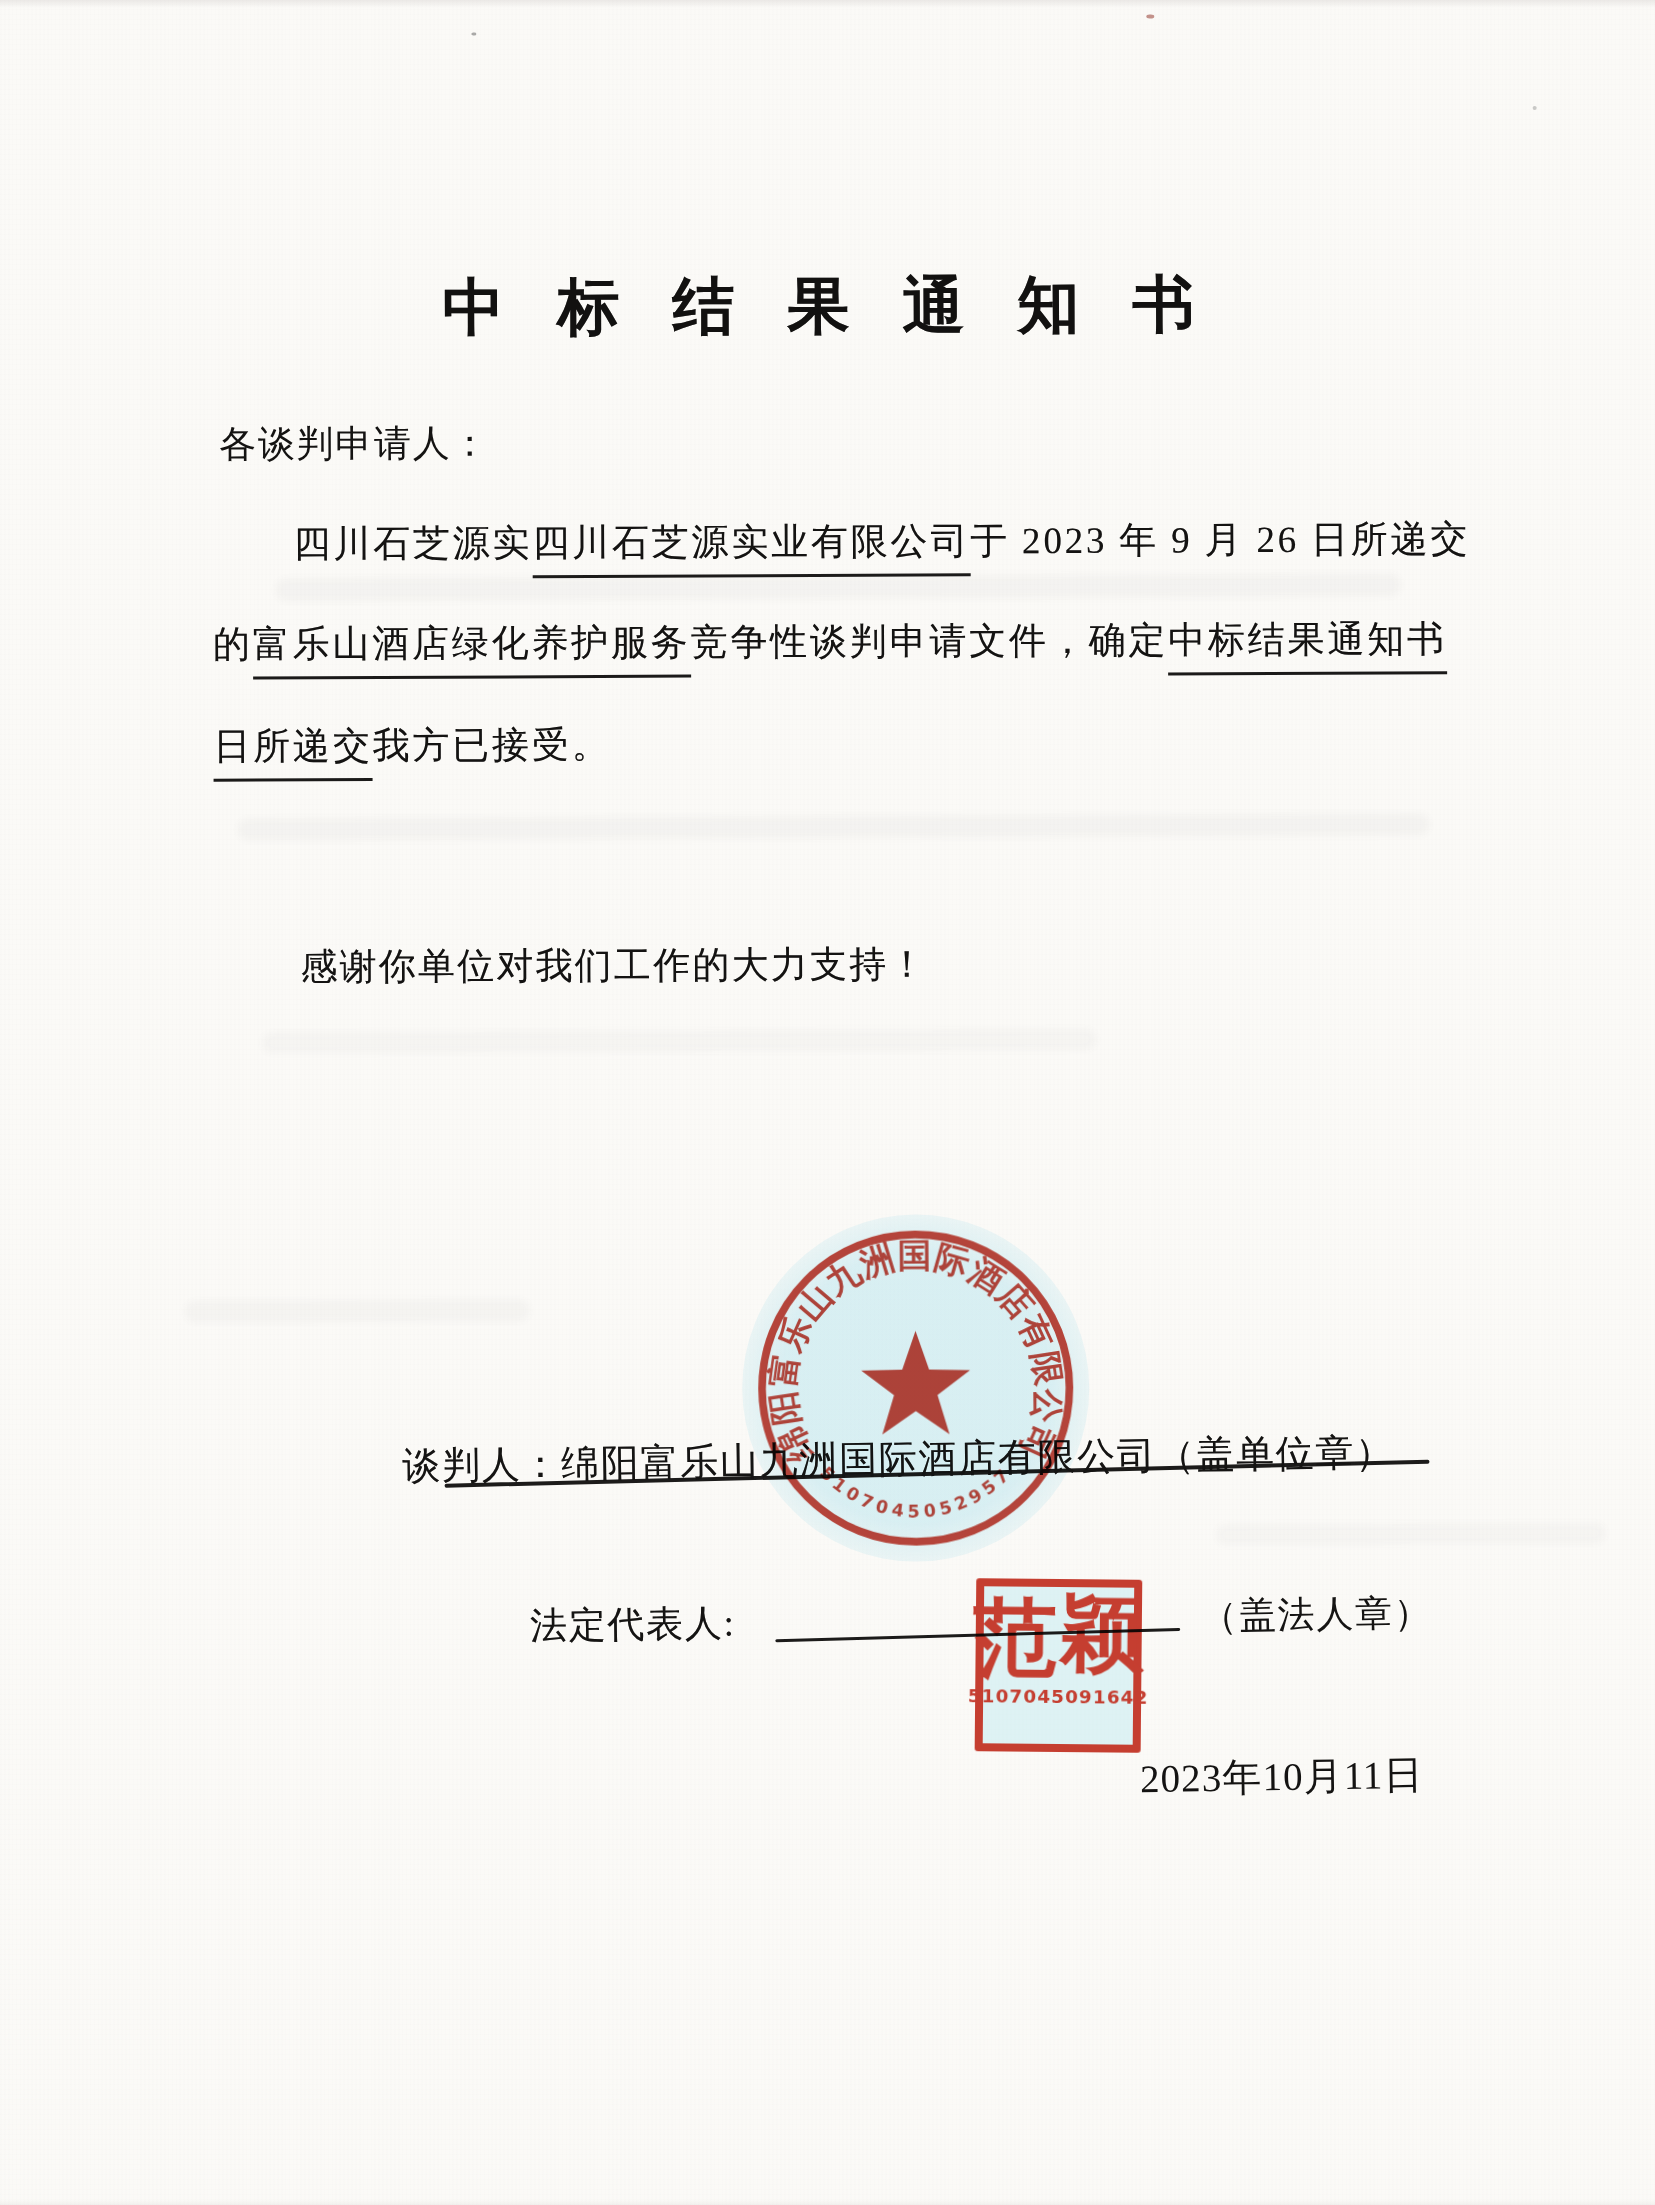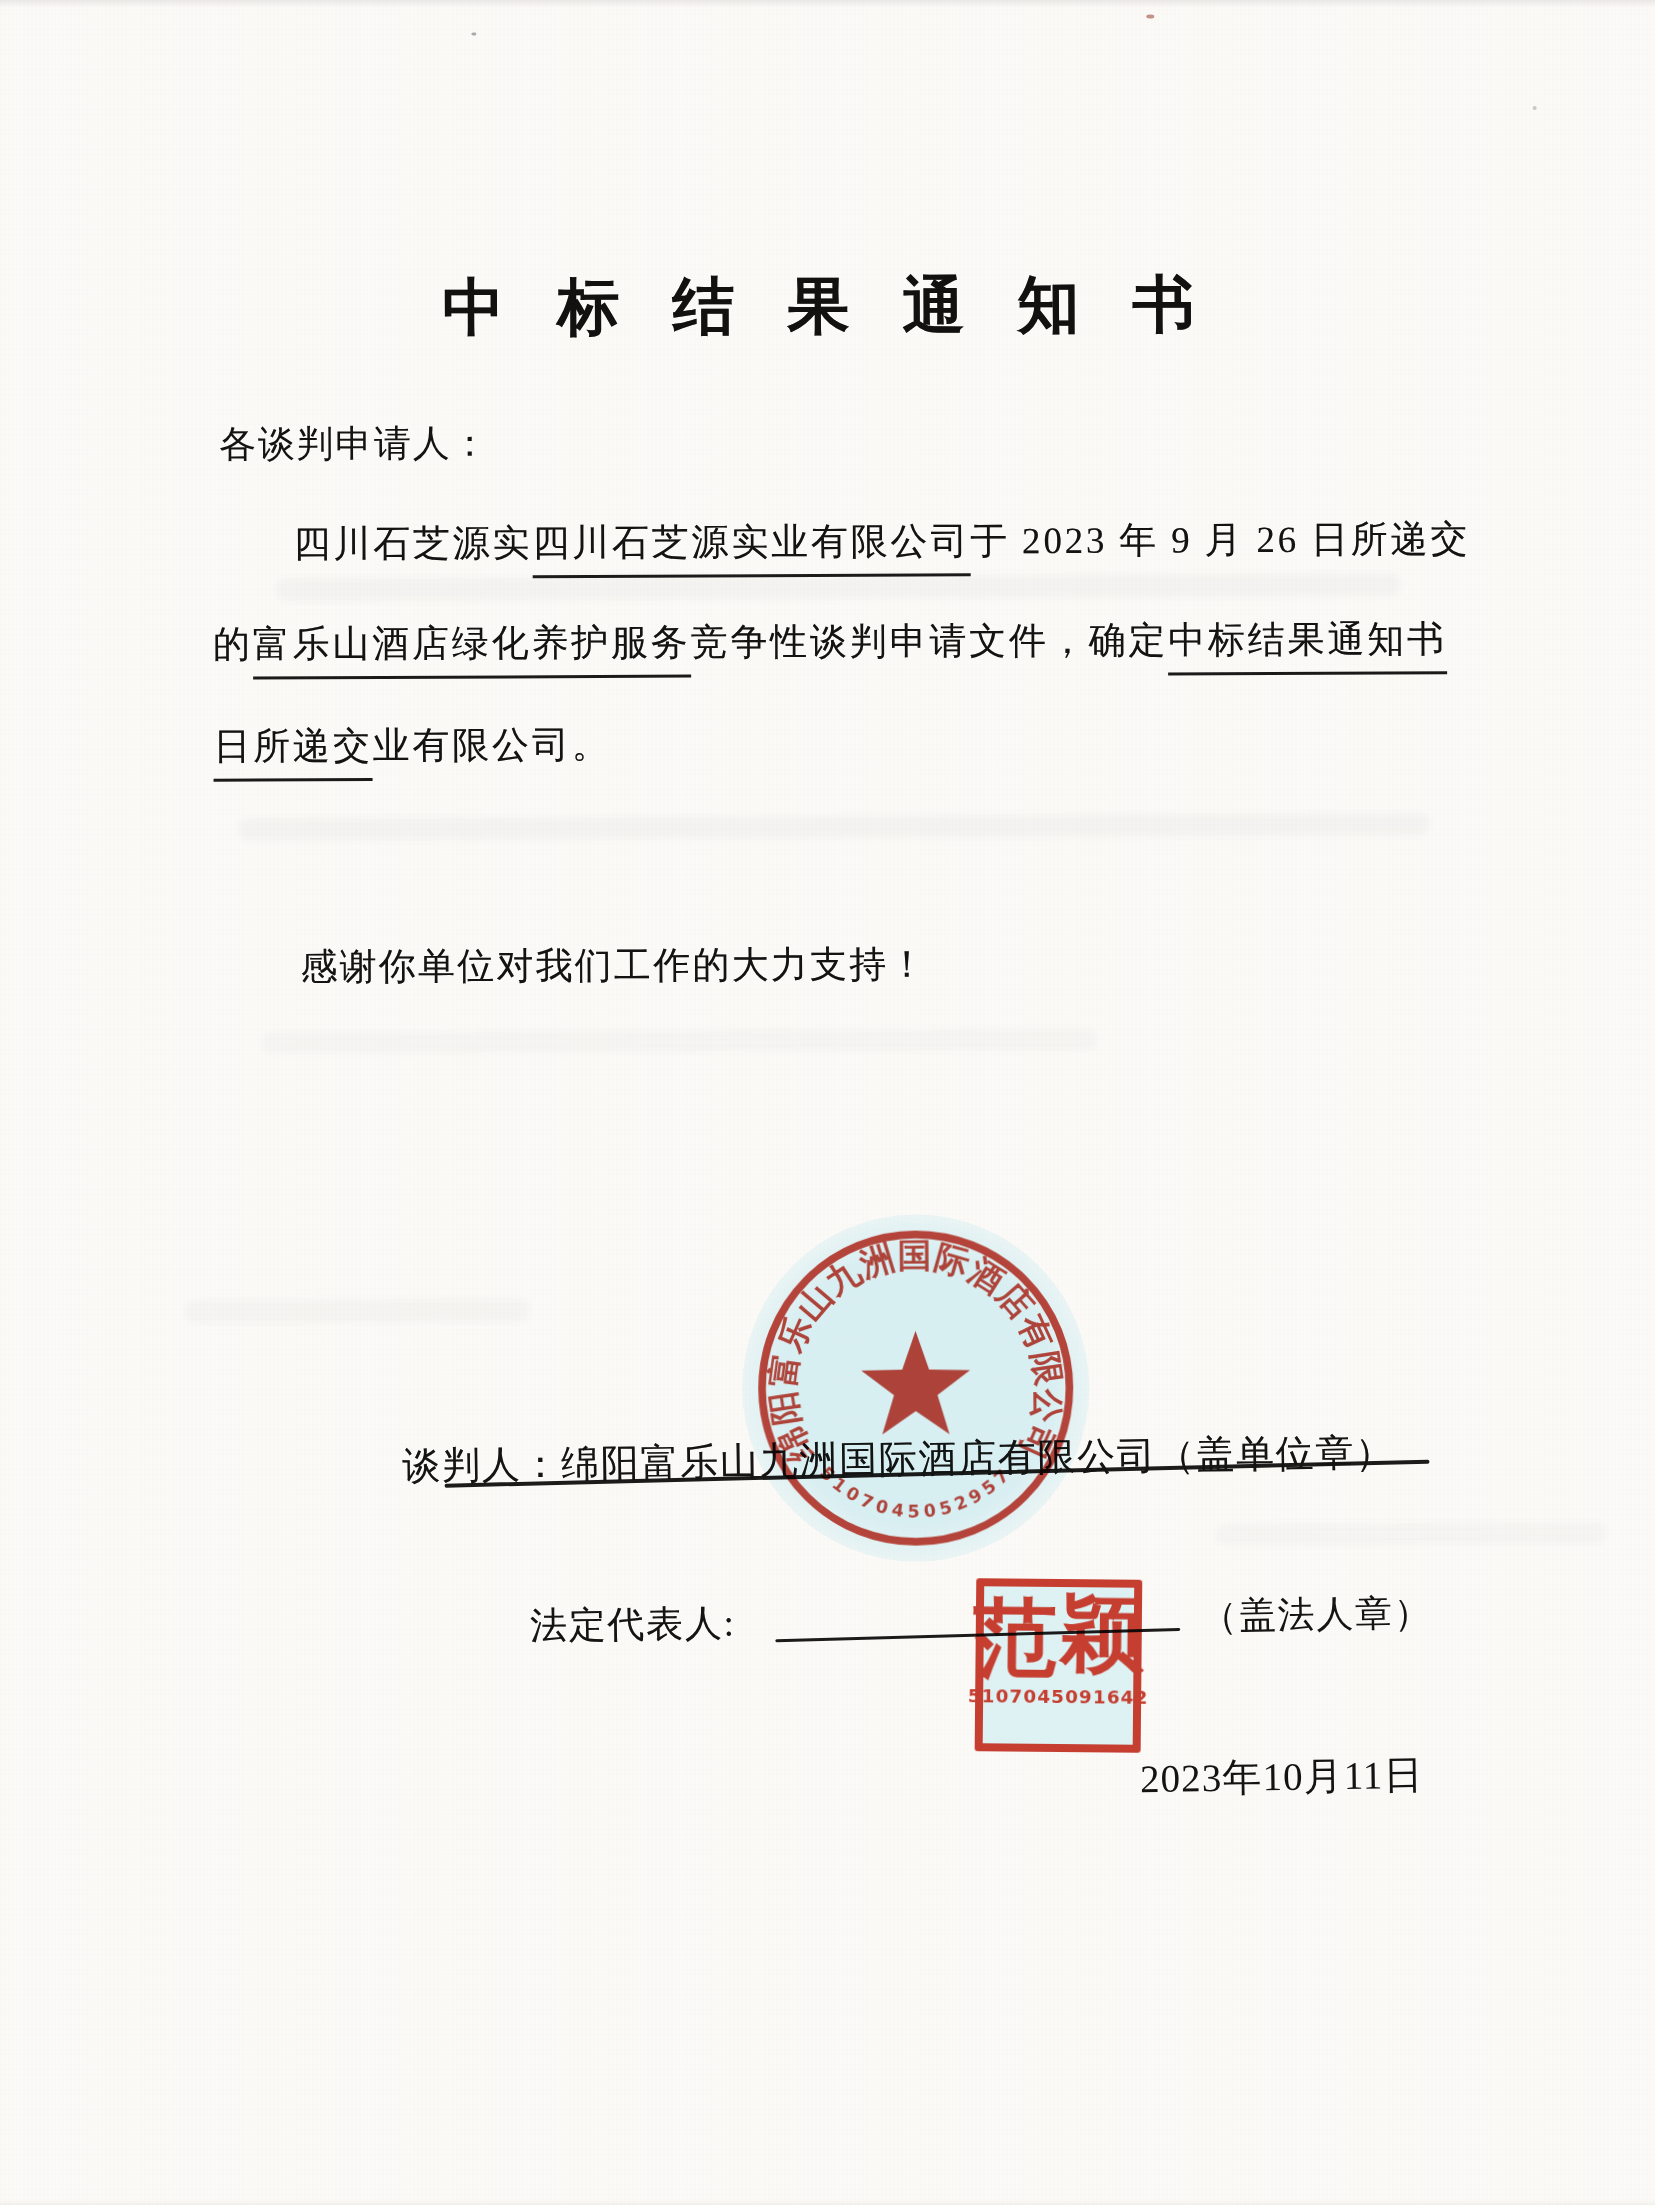--- a/index.html
+++ b/index.html
@@ -129,21 +129,21 @@
 
 <div class="page">
   <div class="content">
 
     <div class="doc-title">中标结果通知书</div>
 
     <div class="salutation">各谈判申请人：</div>
 
     <div class="bodyline line1"><span>四川石芝源实</span><span class="u">四川石芝源实业有限公司</span><span>于 2023 年 9 月 26 日所递交</span></div>
     <div class="bodyline line2"><span>的</span><span class="u">富乐山酒店绿化养护服务</span><span>竞争性谈判申请文件，确定</span><span class="u">中标结果通知书</span></div>
-    <div class="bodyline line3"><span class="u">日所递交</span><span>业有限公司。</span></div>
+    <div class="bodyline line3"><span class="u">日所递交</span><span>我方已接受。</span></div>
 
     <div class="bodyline thanks">感谢你单位对我们工作的大力支持！</div>
 
     <div class="ghost g1"></div>
     <div class="ghost g2"></div>
     <div class="ghost g3"></div>
     <div class="ghost g4"></div>
     <div class="ghost g5"></div>
     <div class="speck s1"></div>
     <div class="speck s2"></div>

